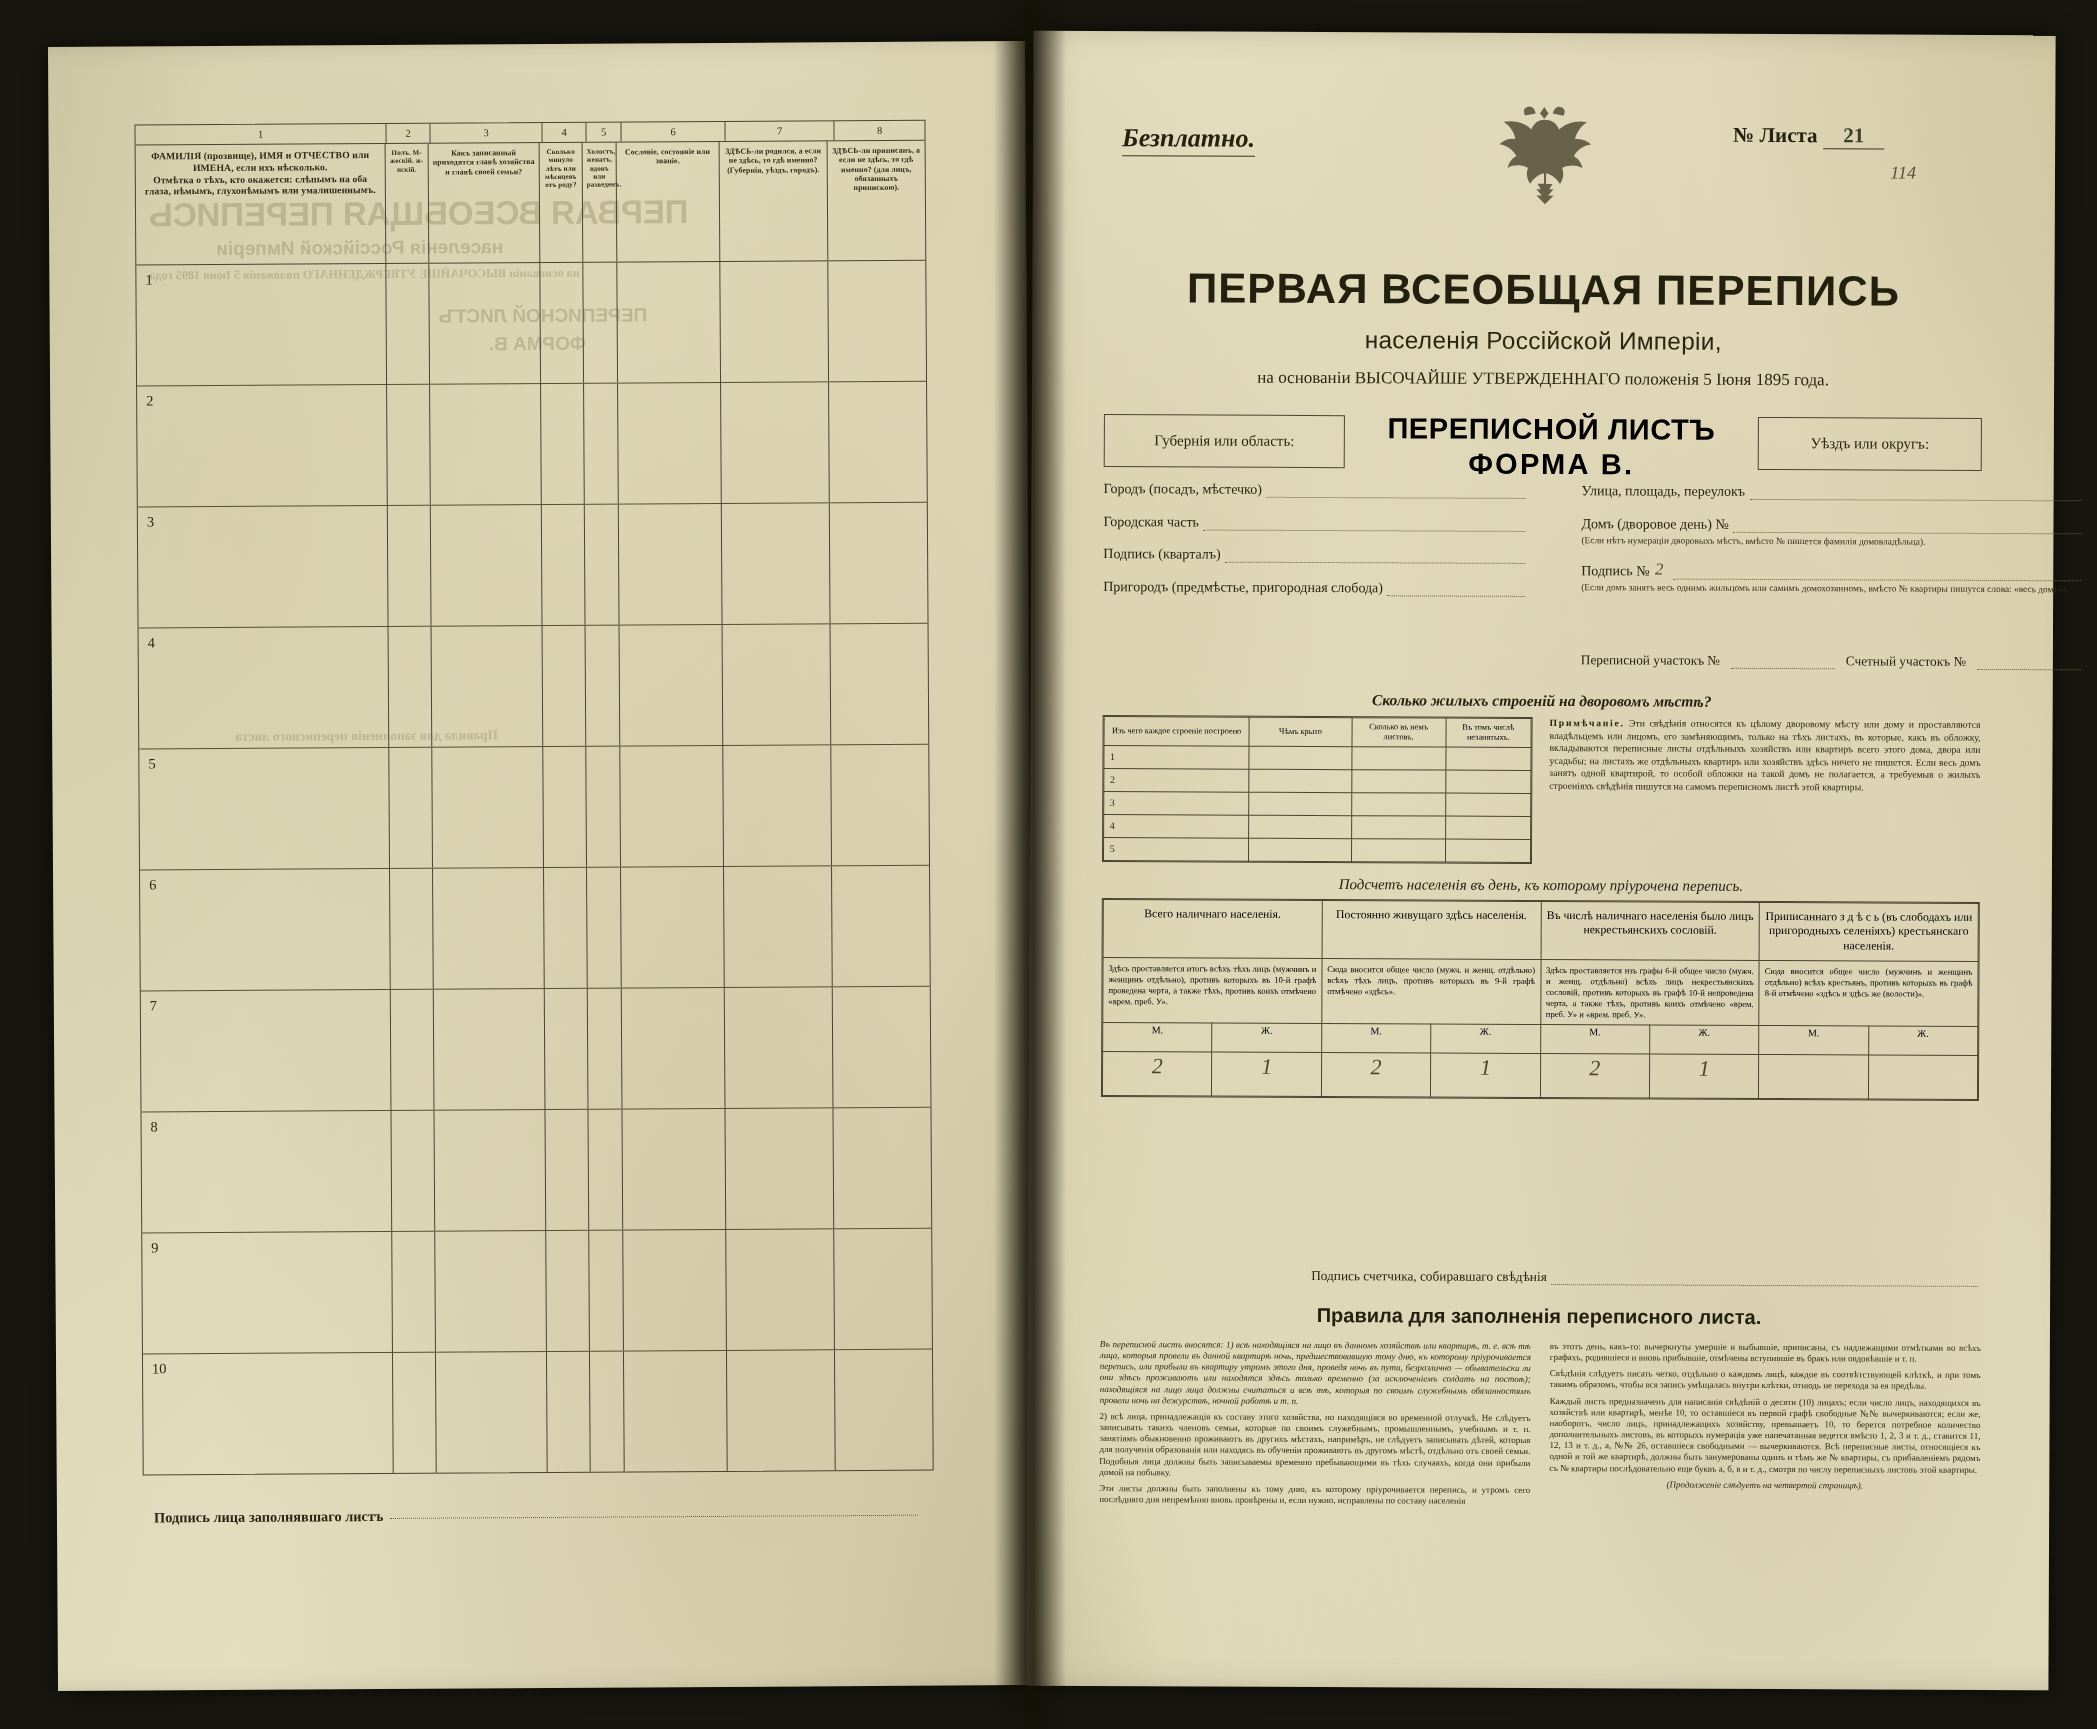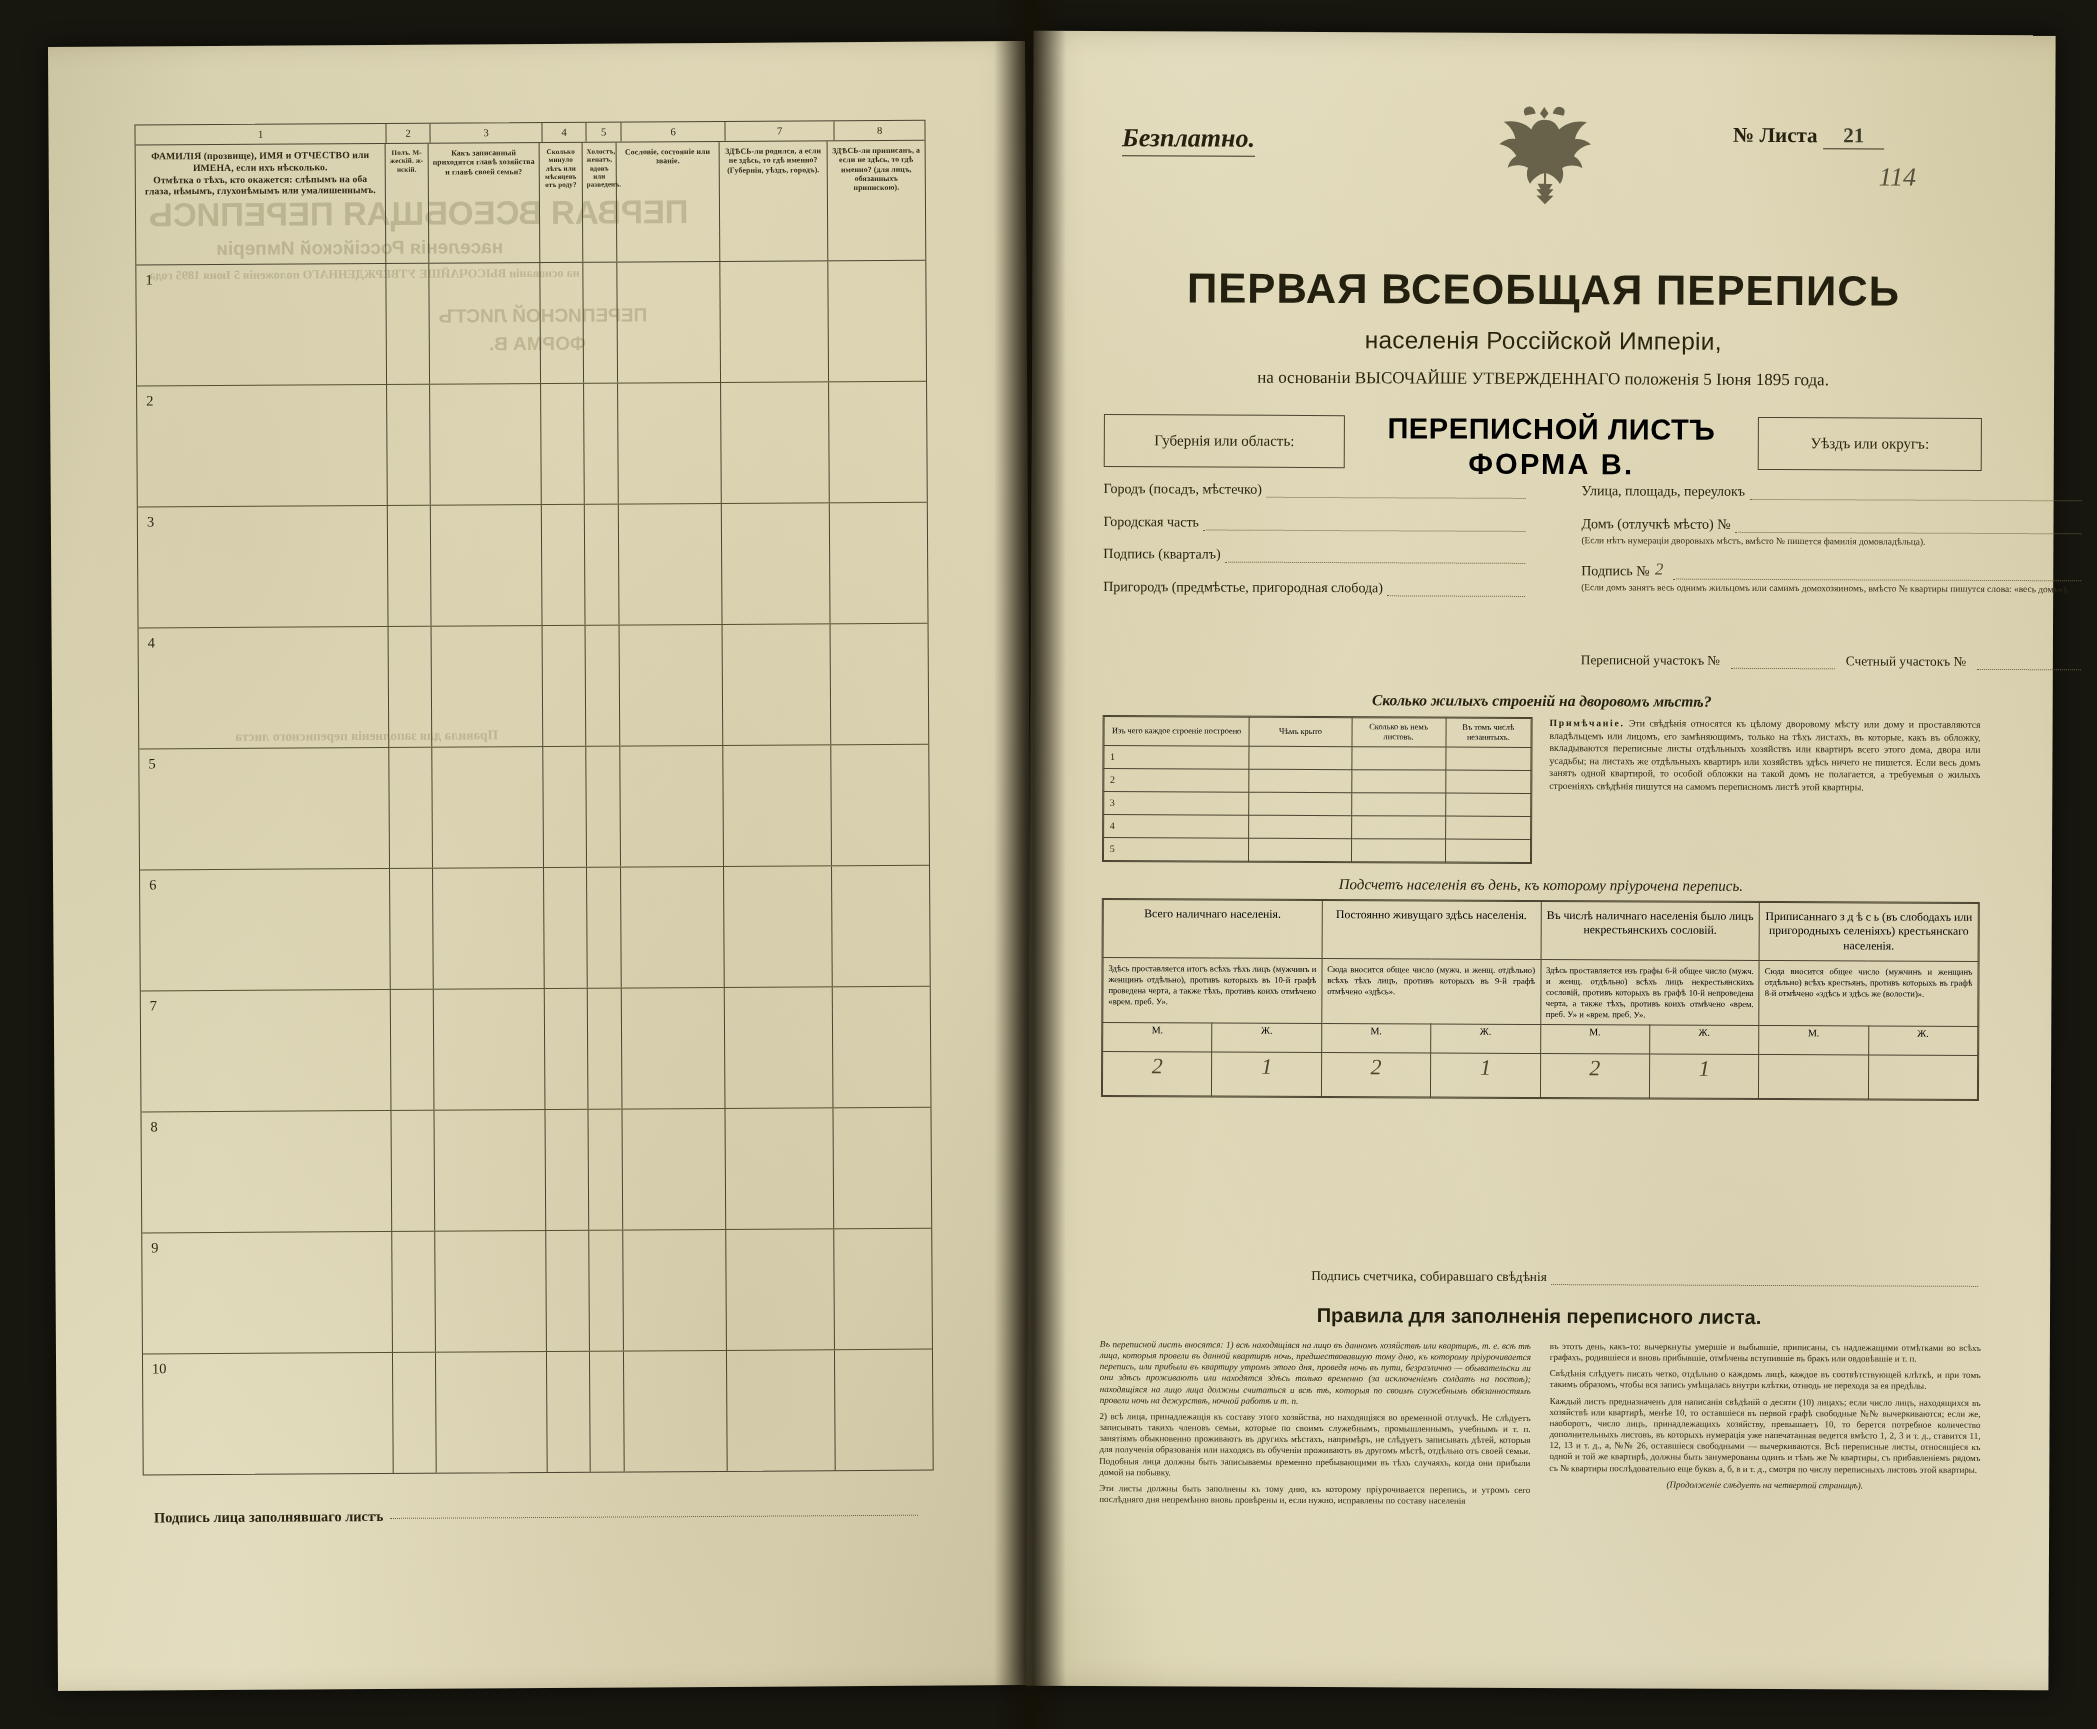--- a/index.html
+++ b/index.html
@@ -88,21 +88,21 @@
 
   
   .rp{position:absolute;color:#26220f;}
   #free-label{left:89px;top:92px;font-size:26px;font-style:italic;font-weight:bold;
     border-bottom:1.1px solid #3a3420;padding-bottom:1.7px;}
   #sheet-no{right:171px;top:89px;font-size:21px;font-weight:bold;}
   #sheet-no .valbox{
     display:inline-block;min-width:61px;border-bottom:1.1px solid #3a3420;margin-left:5.6px;
     text-align:center;color:#3c3a2a;font-family:"Liberation Serif",serif;
   }
-  #handwrite-1{right:139px;top:128px;font-size:26px;color:#55513a;font-style:italic;}
+  #handwrite-1{right:139px;top:128px;font-size:18px;color:#55513a;font-style:italic;}
 
   #crest{
     position:absolute;left:50%;top:67px;transform:translateX(-50%);
     width:128px;height:108px;opacity:.72;
   }
 
   #title-main{
     position:absolute;left:0;right:0;top:233px;text-align:center;
     font-family:"Liberation Sans",sans-serif;
     font-size:42px;font-weight:bold;letter-spacing:1.1px;color:#23200f;
@@ -386,21 +386,21 @@
           <span class="dots"></span>
       </div>
     </div>
 
     <div class="addr-col" id="addr-right">
       <div class="addr-row">
         <span class="lab">Улица, площадь, переулокъ</span>
           <span class="dots"></span>
       </div>
       <div class="addr-row">
-        <span class="lab">Домъ (отлучкѣ мѣсто) №</span>
+        <span class="lab">Домъ (дворовое день) №</span>
           <span class="dots"></span>
       </div>
       <div class="addr-note">(Если нѣтъ нумерацiи дворовыхъ мѣстъ, вмѣсто № пишется фамилiя домовладѣльца).</div>
       <div class="addr-row">
         <span class="lab">Подпись №</span>
           <span class="hw">2</span>
           <span class="dots"></span>
       </div>
       <div class="addr-note">(Если домъ занятъ весь однимъ жильцомъ или самимъ домохозяиномъ, вмѣсто № квартиры пишутся слова: «весь домъ»).</div>
     </div>

